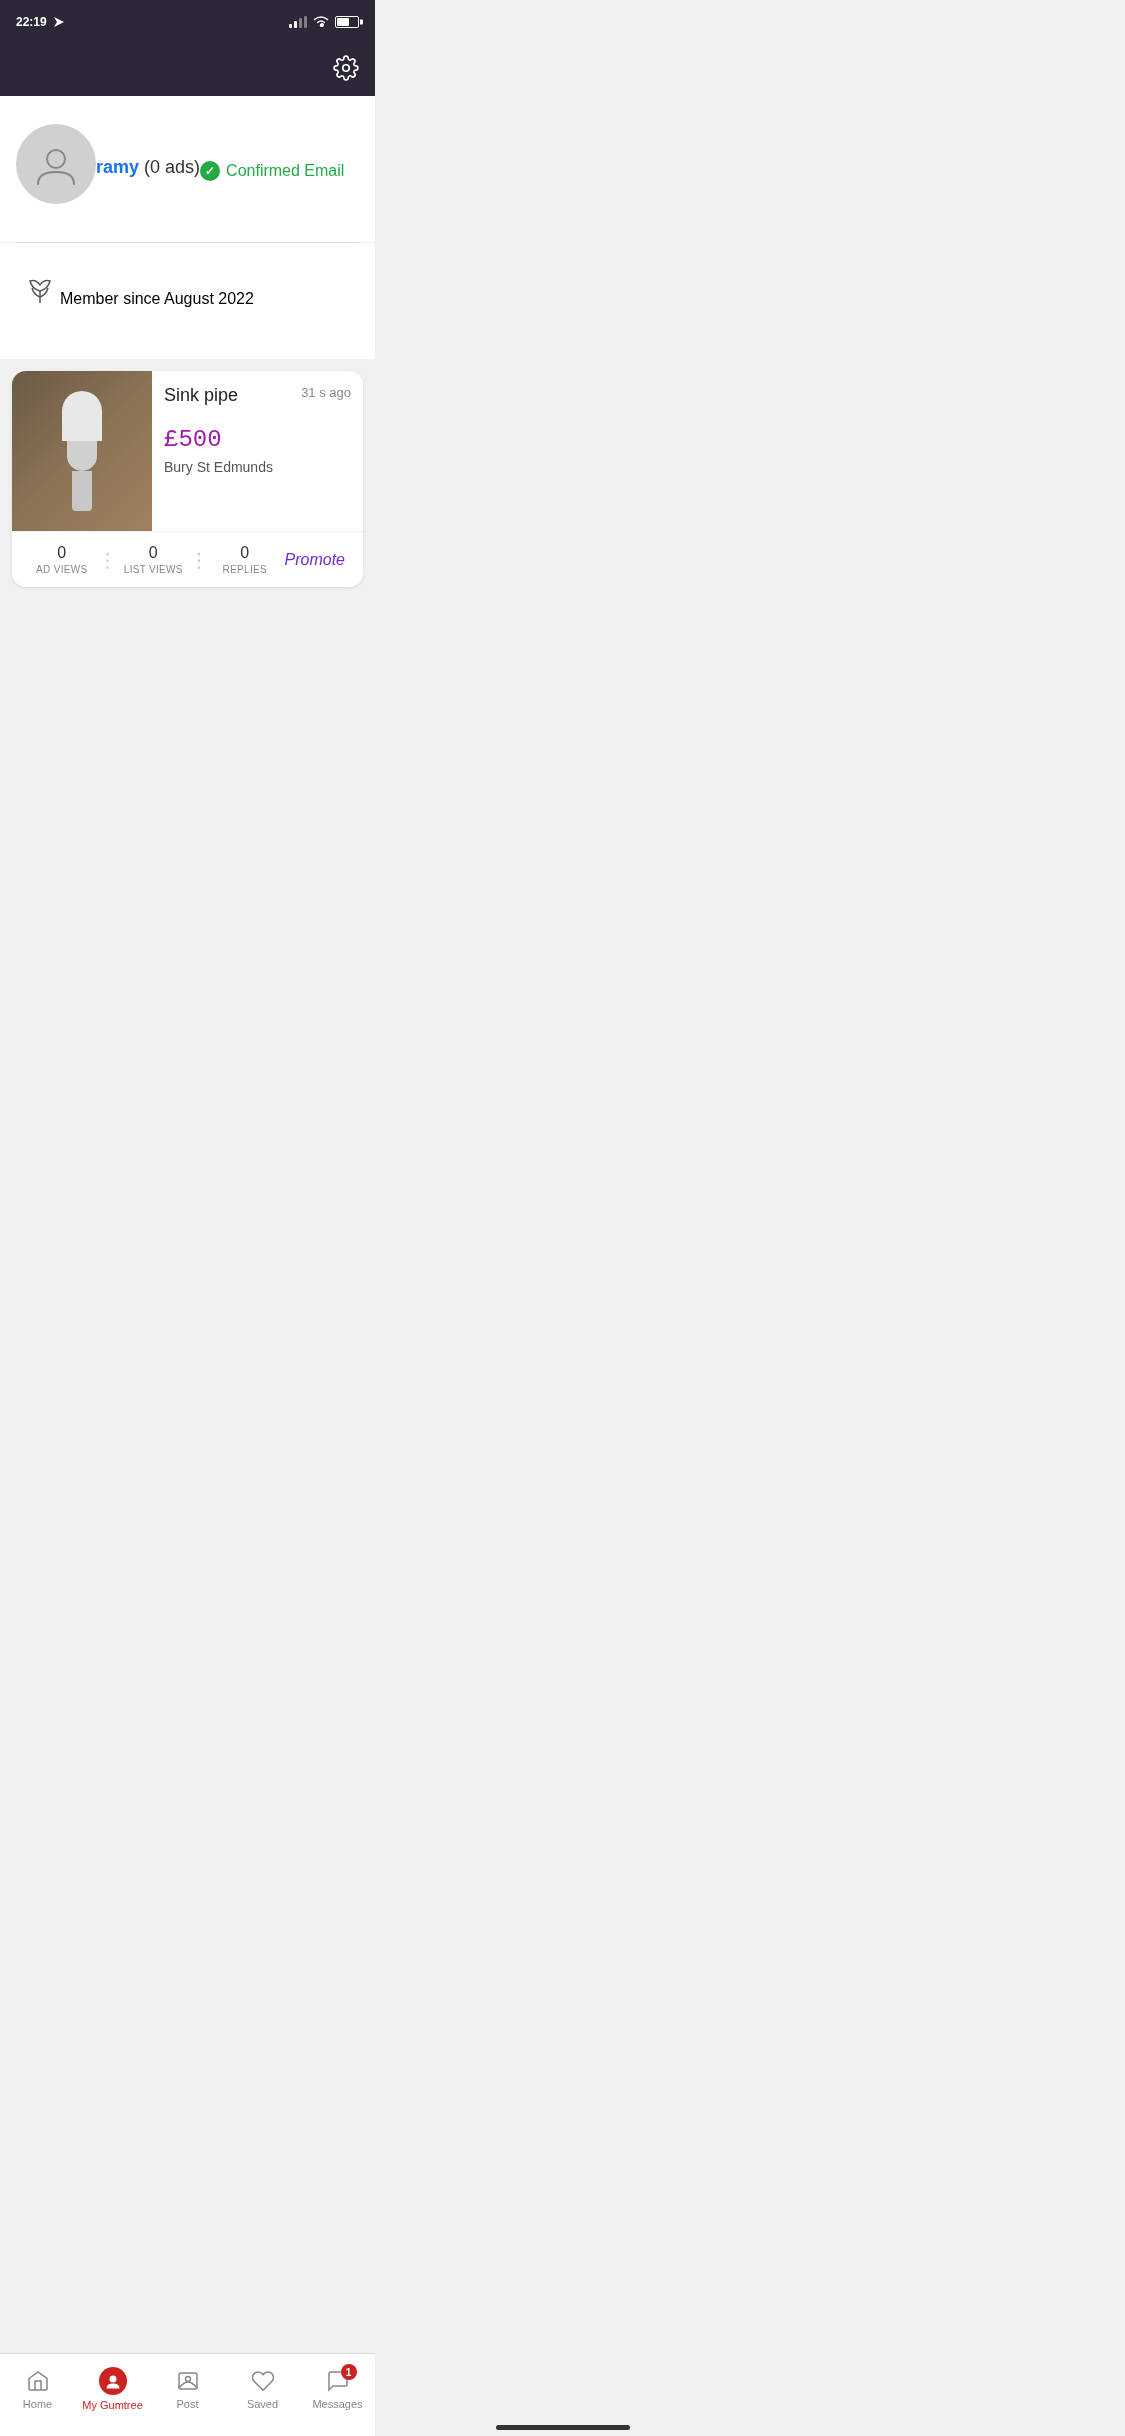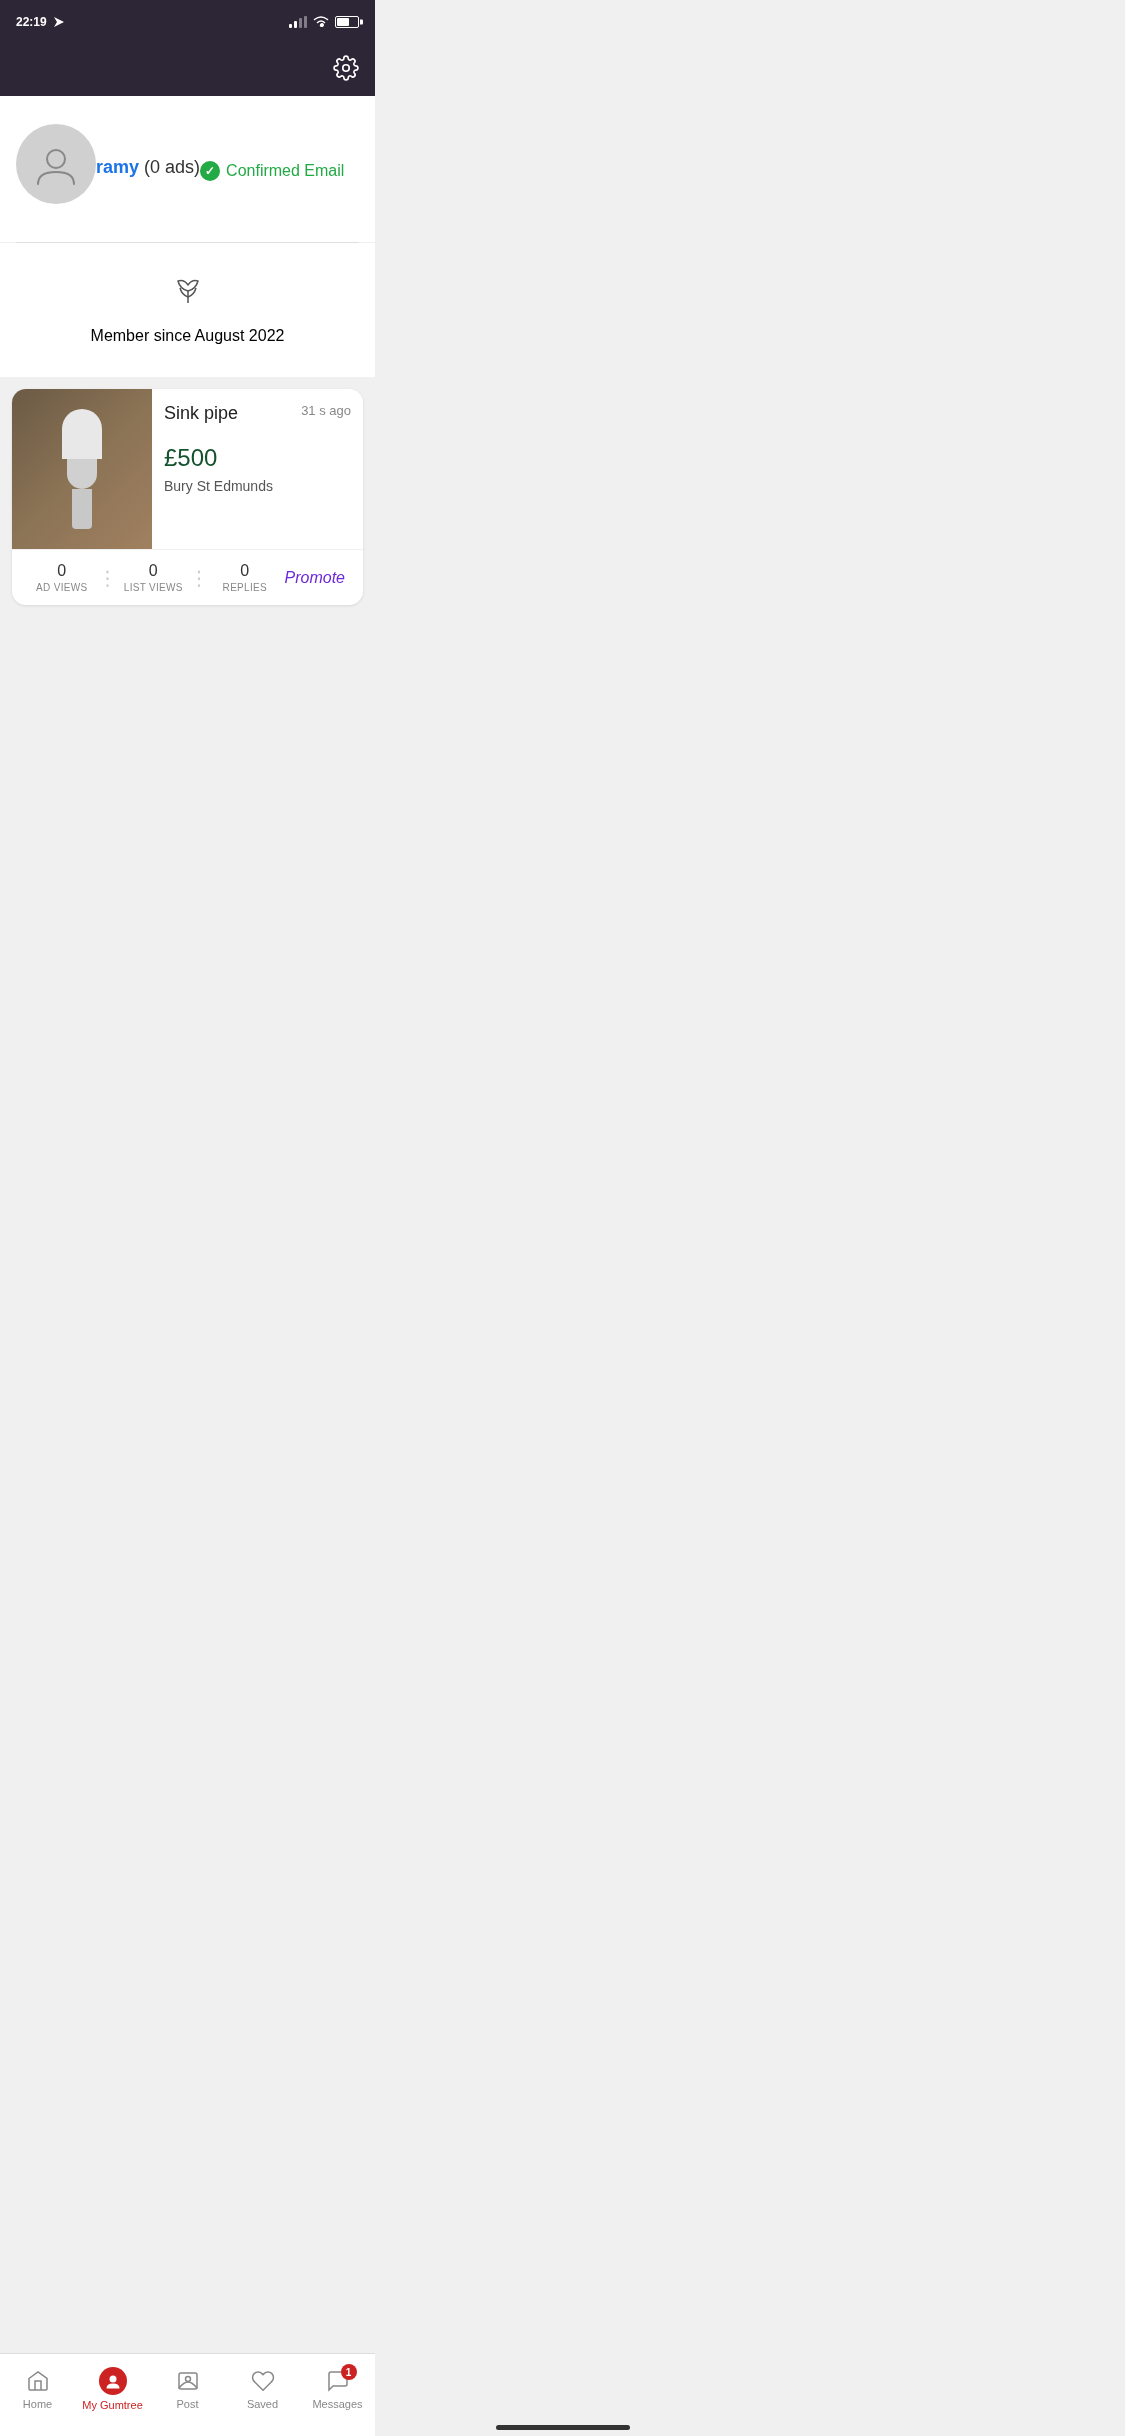--- a/index.html
+++ b/index.html
@@ -146,23 +146,23 @@
     .divider {
       height: 1px;
       background: #e0e0e0;
       margin: 0 16px;
     }
 
     
     .member-section {
       background: white;
       display: flex;
-      flex-direction: column;
-      align-items: center;
-      padding: 28px 4px 32px;
+      flex-direction: row;
+      align-items: center;
+      padding: 28px 20px 32px;
     }
     .tree-icon-container {
       margin-bottom: 12px;
     }
 
     
     .content-area {
       background: #f0f0f0;
       padding: 12px;
     }
@@ -239,22 +239,23 @@
     }
     .ad-time {
       font-size: 13px;
       color: #888;
       white-space: nowrap;
       padding-left: 8px;
     }
     .ad-price {
       font-size: 24px;
       font-weight: 400;
-      color: #14532d;
+      color: #a21caf;
       margin: 20px 0 6px;
+      font-family: Liberation Mono, monospace;
     }
     .ad-location {
       font-size: 14px;
       color: #555;
     }
 
     
     .ad-stats {
       border-top: 1px solid #f0f0f0;
       display: flex;

